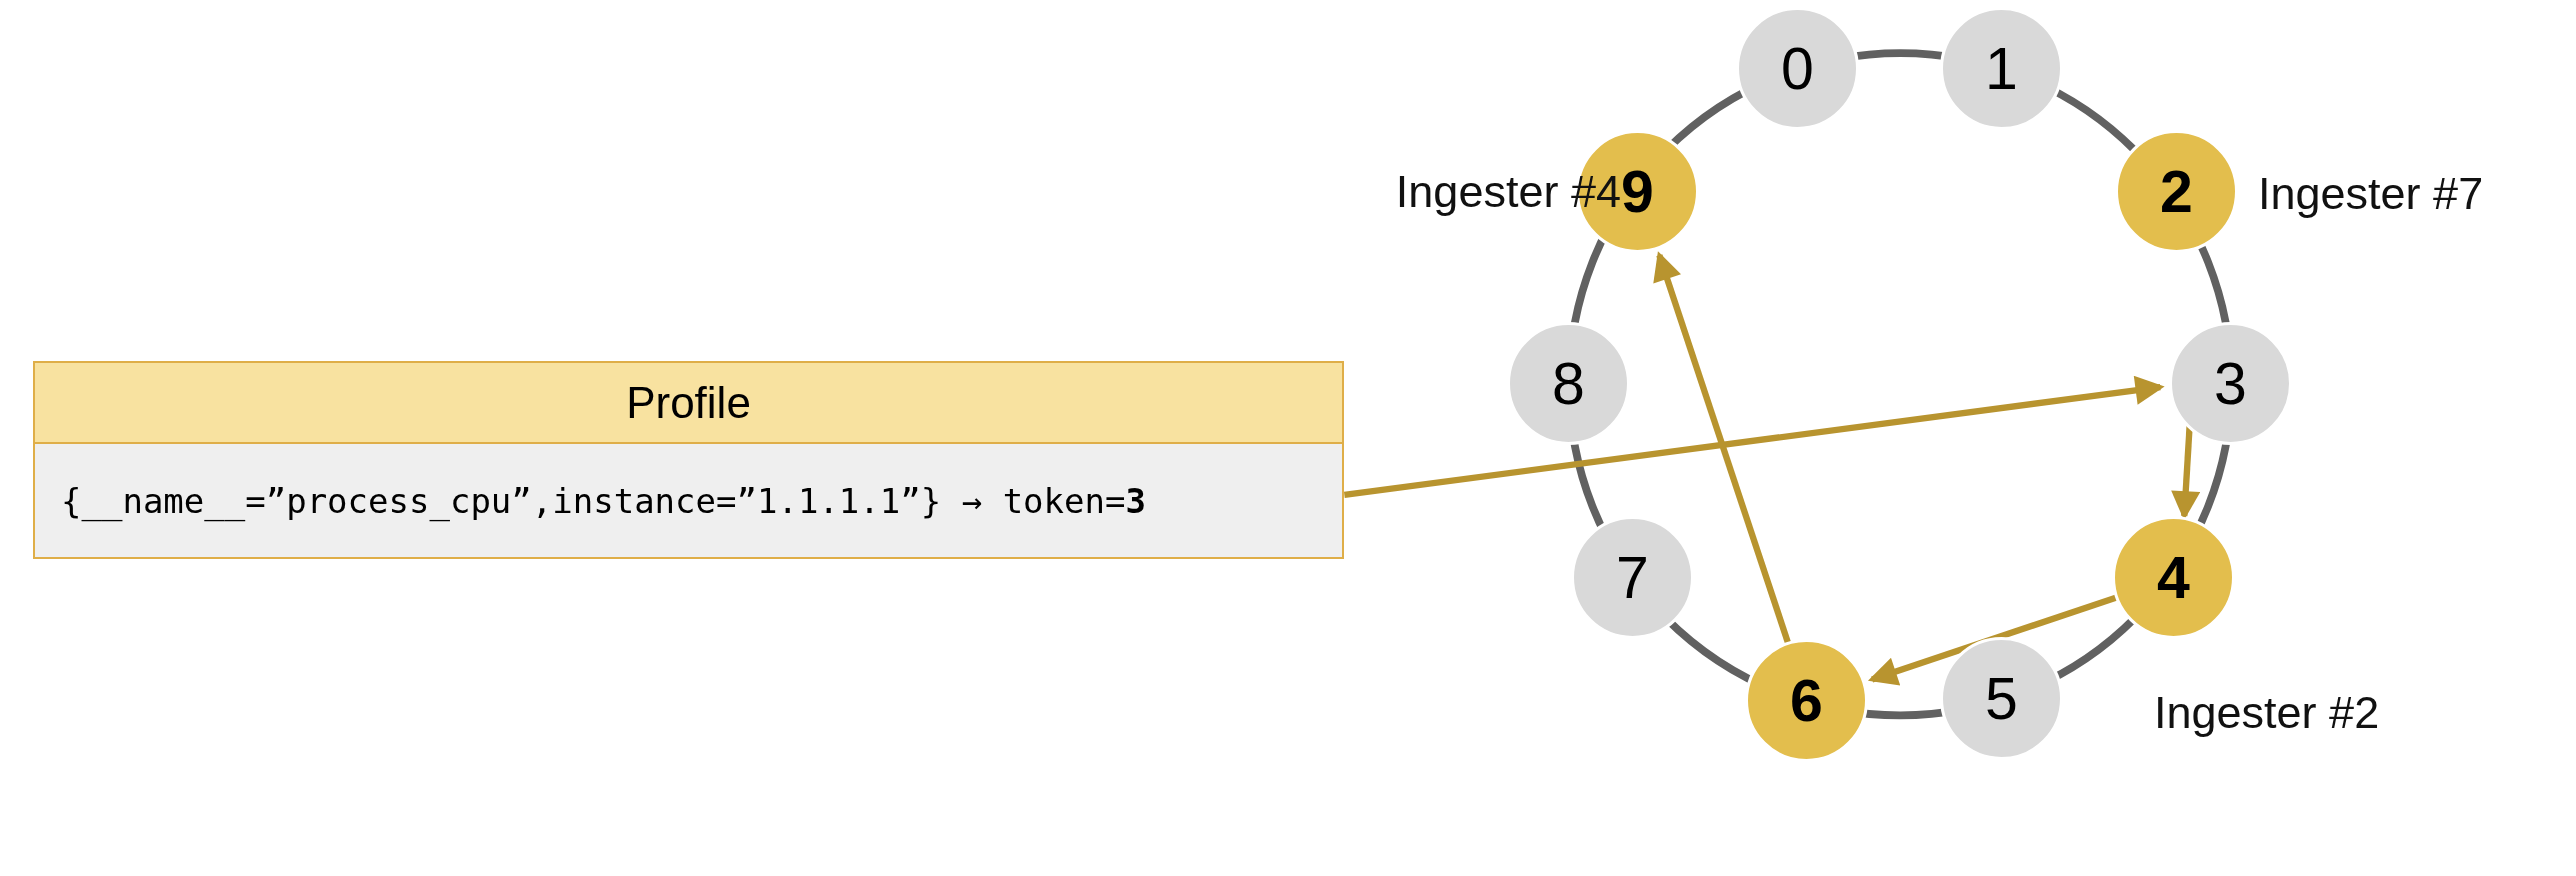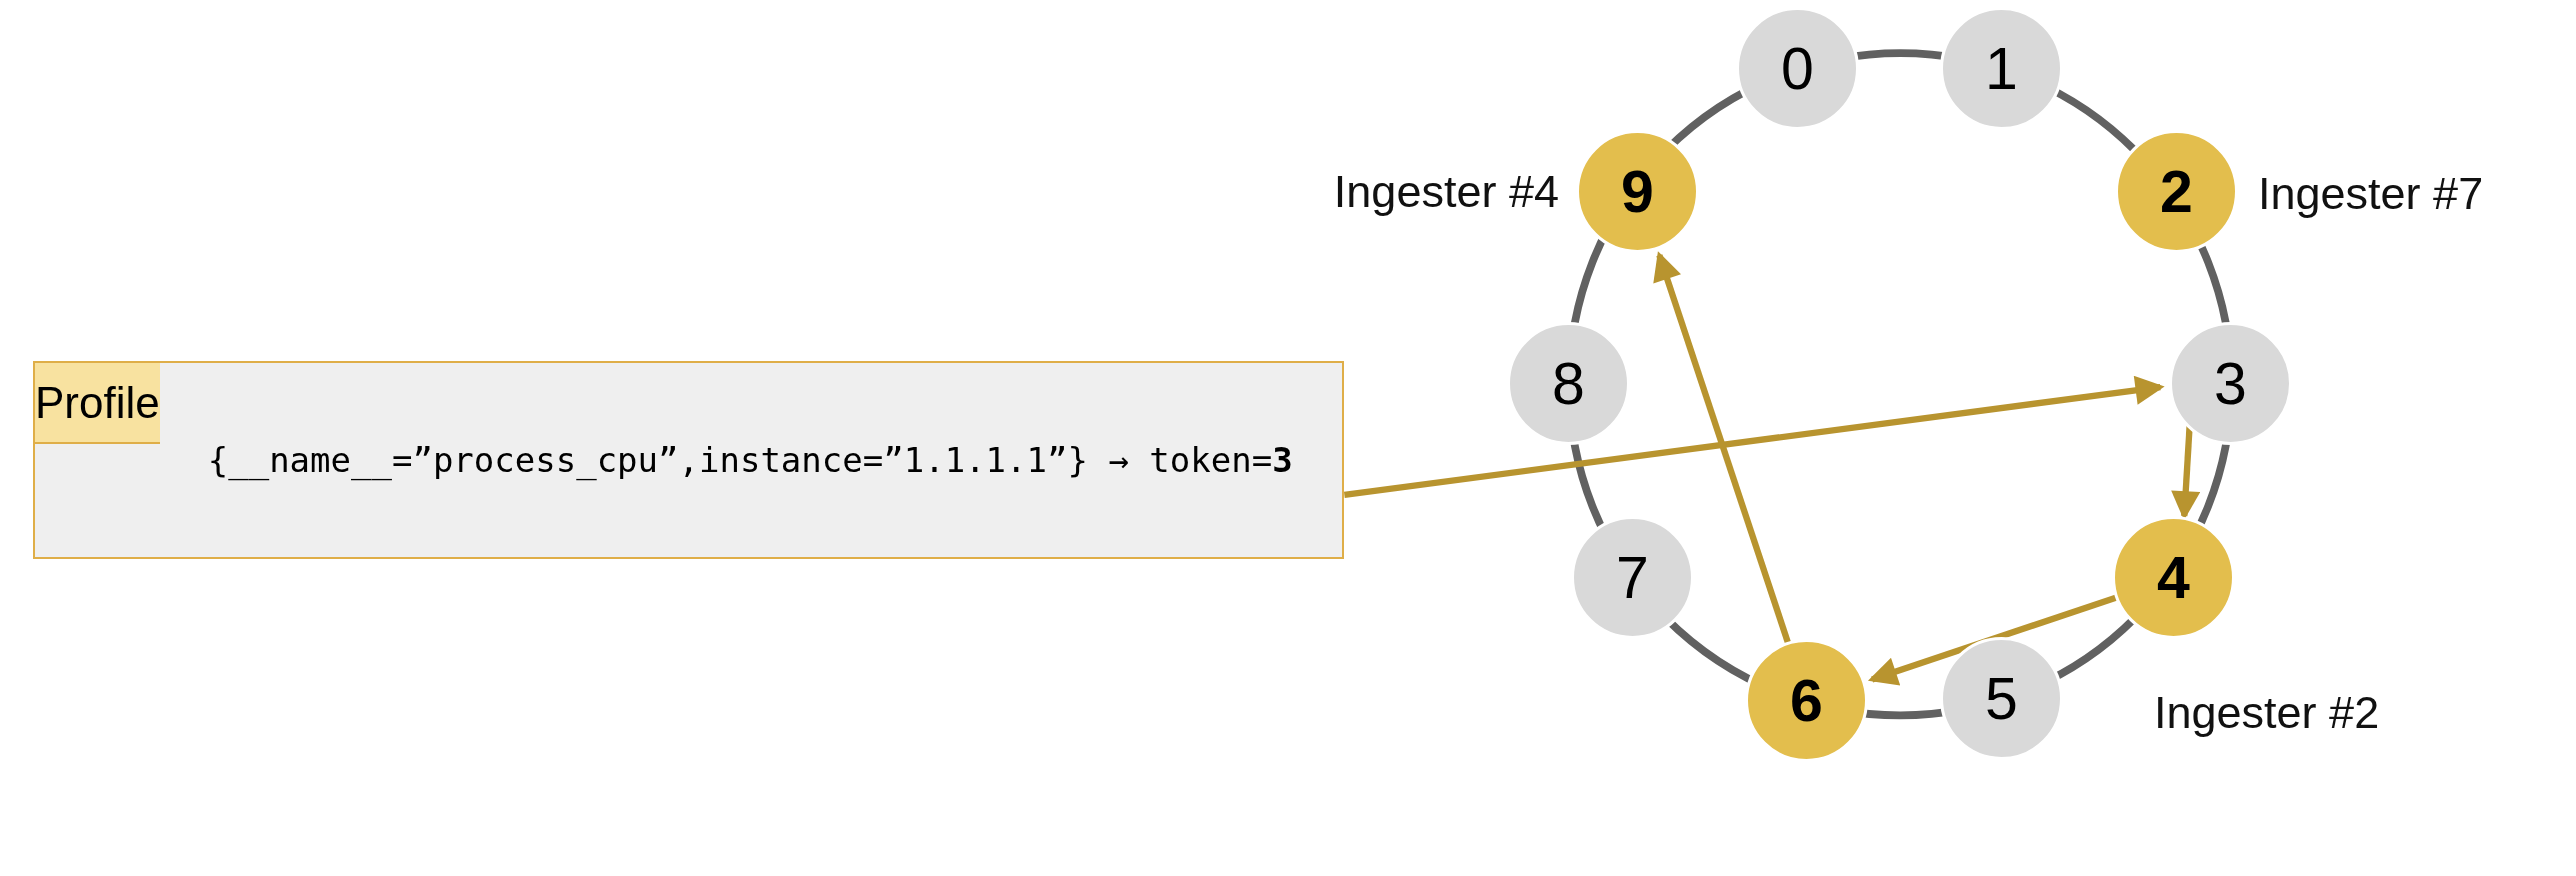--- a/index.html
+++ b/index.html
@@ -23,31 +23,31 @@
   .ingester-label {
     position:absolute; font-size:45px; color:var(--label_text,#111111);
     white-space:nowrap; transform:translateY(-50%);
   }
   .ingester-label.right-align { transform:translate(-100%,-50%); }
   .ingester-label.center-align { transform:translate(-50%,-50%); }
 
   .card {
     position:absolute; left:33px; top:361px; width:1311px; height:198px;
     box-sizing:border-box; border:2.8px solid var(--card_border,#DFAE48);
-    display:flex; flex-direction:row; background:var(--card_body_fill,#EFEFEF);
+    display:flex; flex-direction:column; background:var(--card_body_fill,#EFEFEF);
   }
   .card-header {
     box-sizing:border-box; height:81px;
     background:var(--card_header_fill,#F8E2A0);
     border-bottom:2.8px solid var(--card_border,#DFAE48);
     display:flex; align-items:center; justify-content:center;
     font-size:44px; color:#000000;
   }
   .card-body {
-    flex:1; display:flex; align-items:center; padding-left:48px;
+    flex:1; display:flex; align-items:center; padding-left:26px;
     background:var(--card_body_fill,#EFEFEF);
     font-family:"DejaVu Sans Mono","Liberation Mono",monospace;
     font-size:34px; color:#000000; white-space:pre;
   }
   .card-body strong { font-weight:700; }
 </style>
 </head>
 <body>
 
 <div class="stage">
@@ -96,21 +96,21 @@
   </div>
   <div class="node" style="left:1507px; top:322px;">
     <span>8</span>
   </div>
   <div class="node active" style="left:1576px; top:130px;">
     <span>9</span>
   </div>
 
   <div class="ingester-label" style="left:2258px; top:194px;">Ingester #7</div>
   <div class="ingester-label" style="left:2154px; top:713px;">Ingester #2</div>
-  <div class="ingester-label right-align" style="left:1559px; top:192px;">Ingester #4</div>
+  <div class="ingester-label right-align" style="left:1621px; top:192px;">Ingester #4</div>
 
   <div class="card">
     <div class="card-header">
       <span>Profile</span>
     </div>
     <div class="card-body">
       <span>{__name__=”process_cpu”,instance=”1.1.1.1”}</span><span> → </span><span>token=</span><strong>3</strong>
     </div>
   </div>
 

